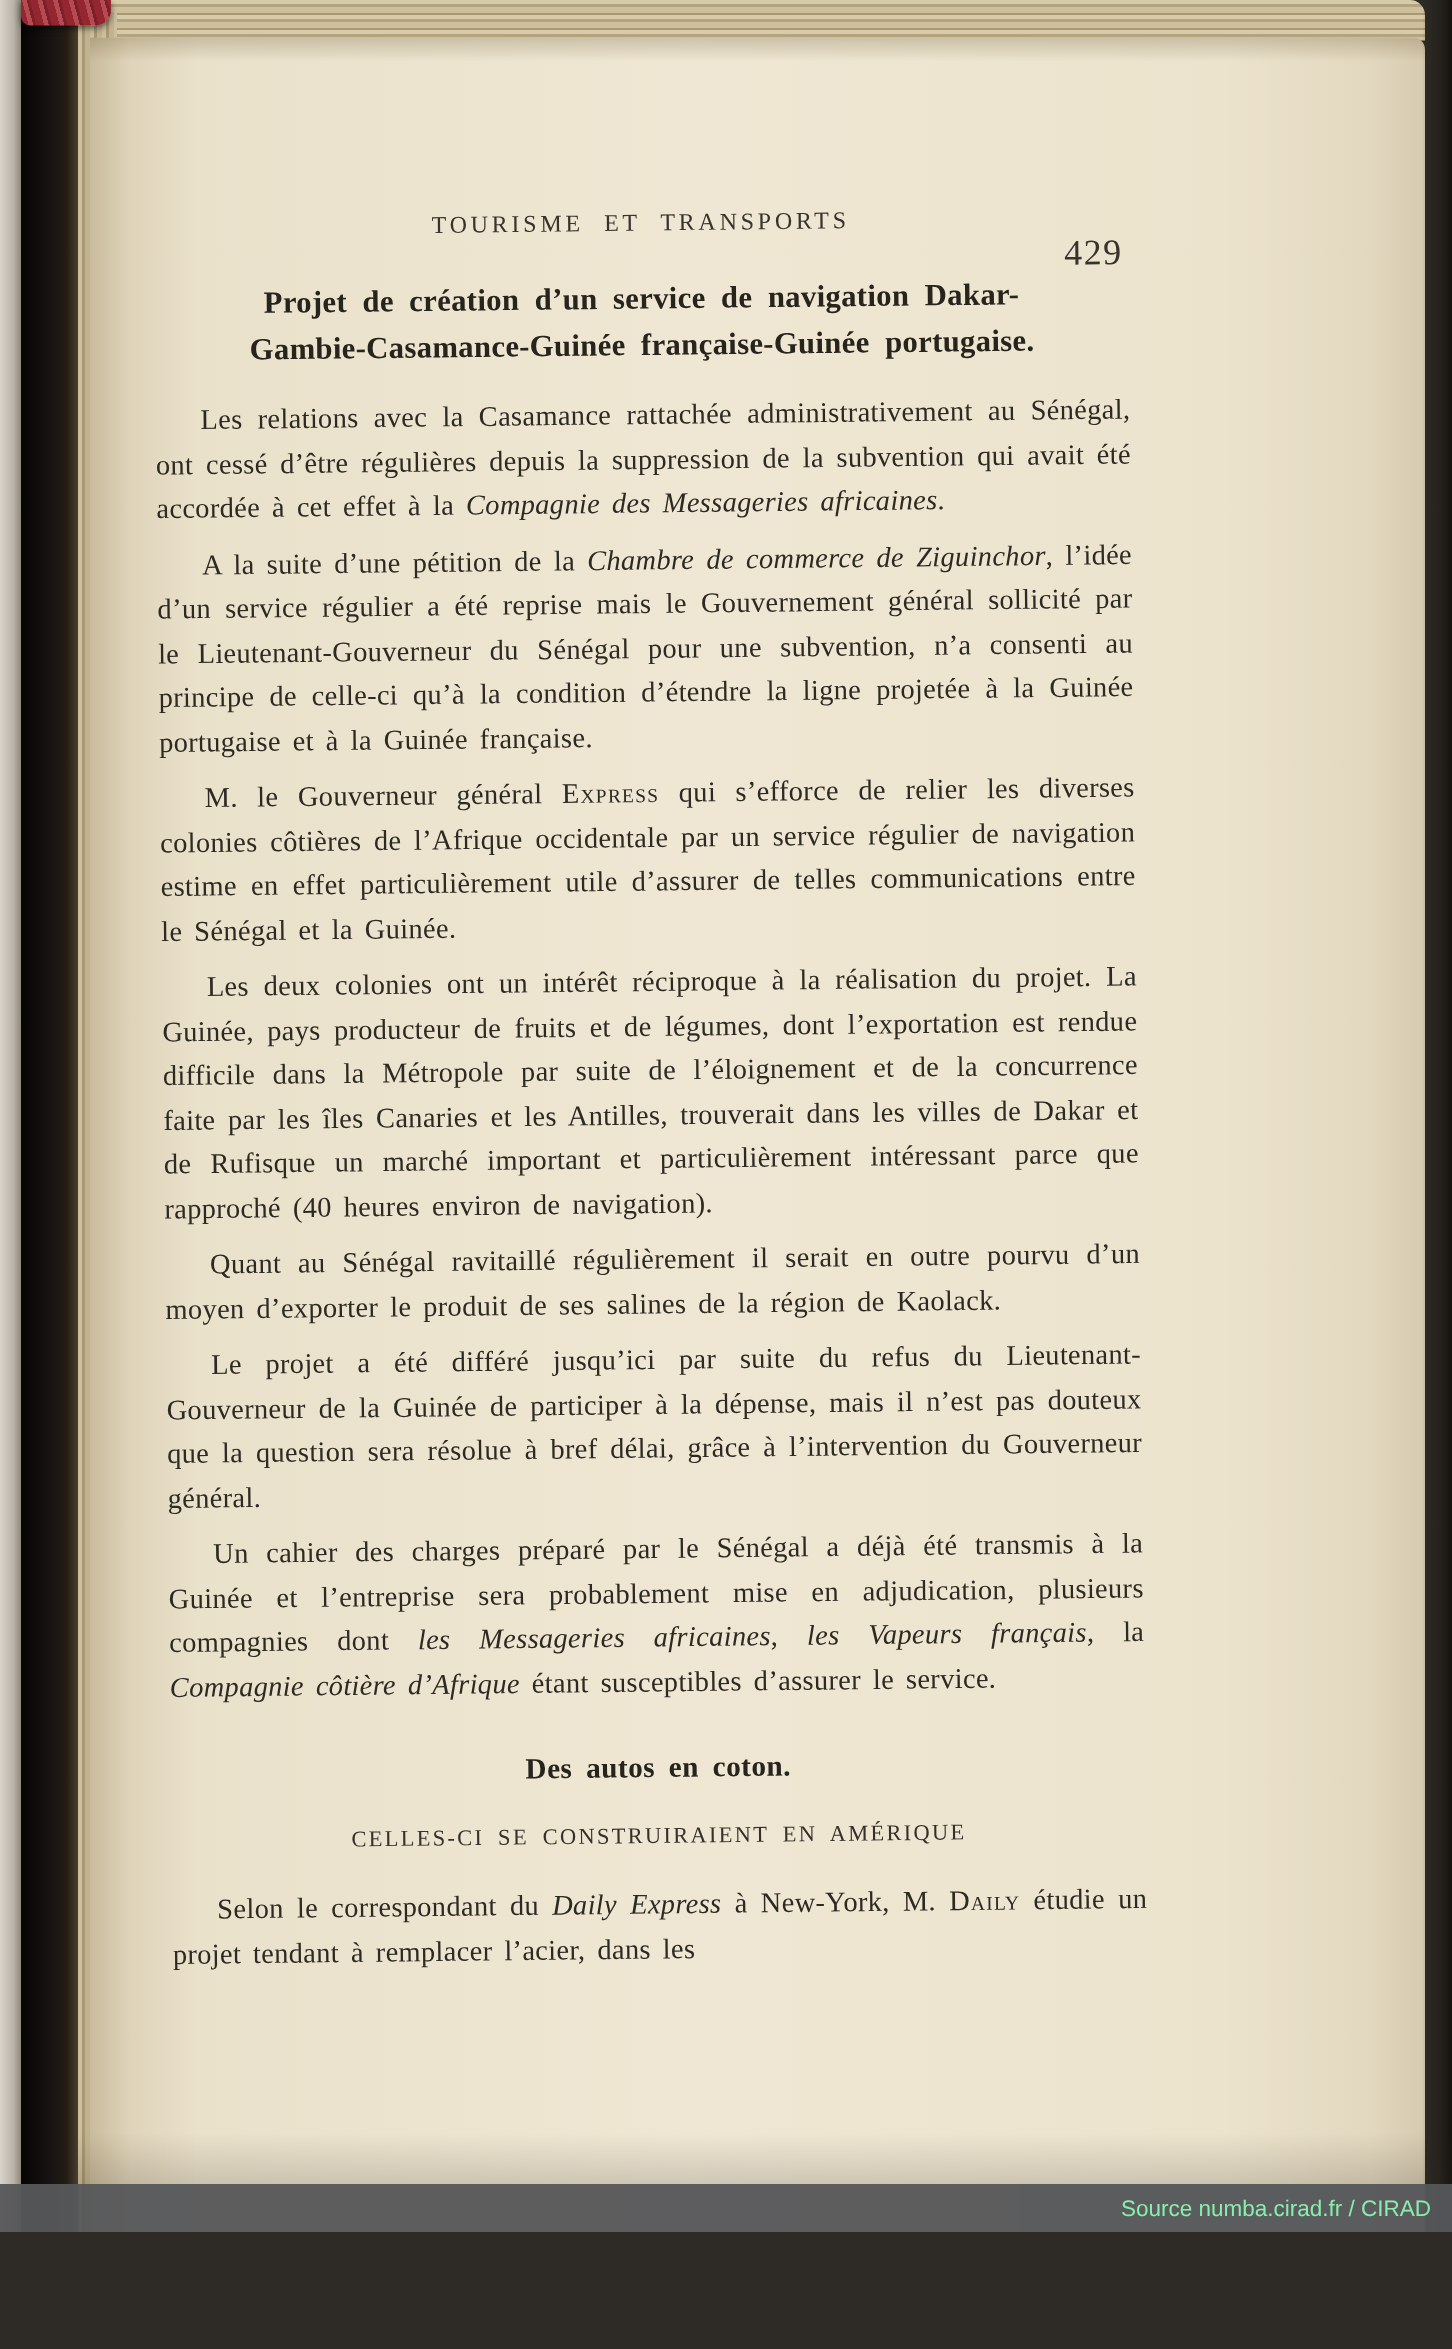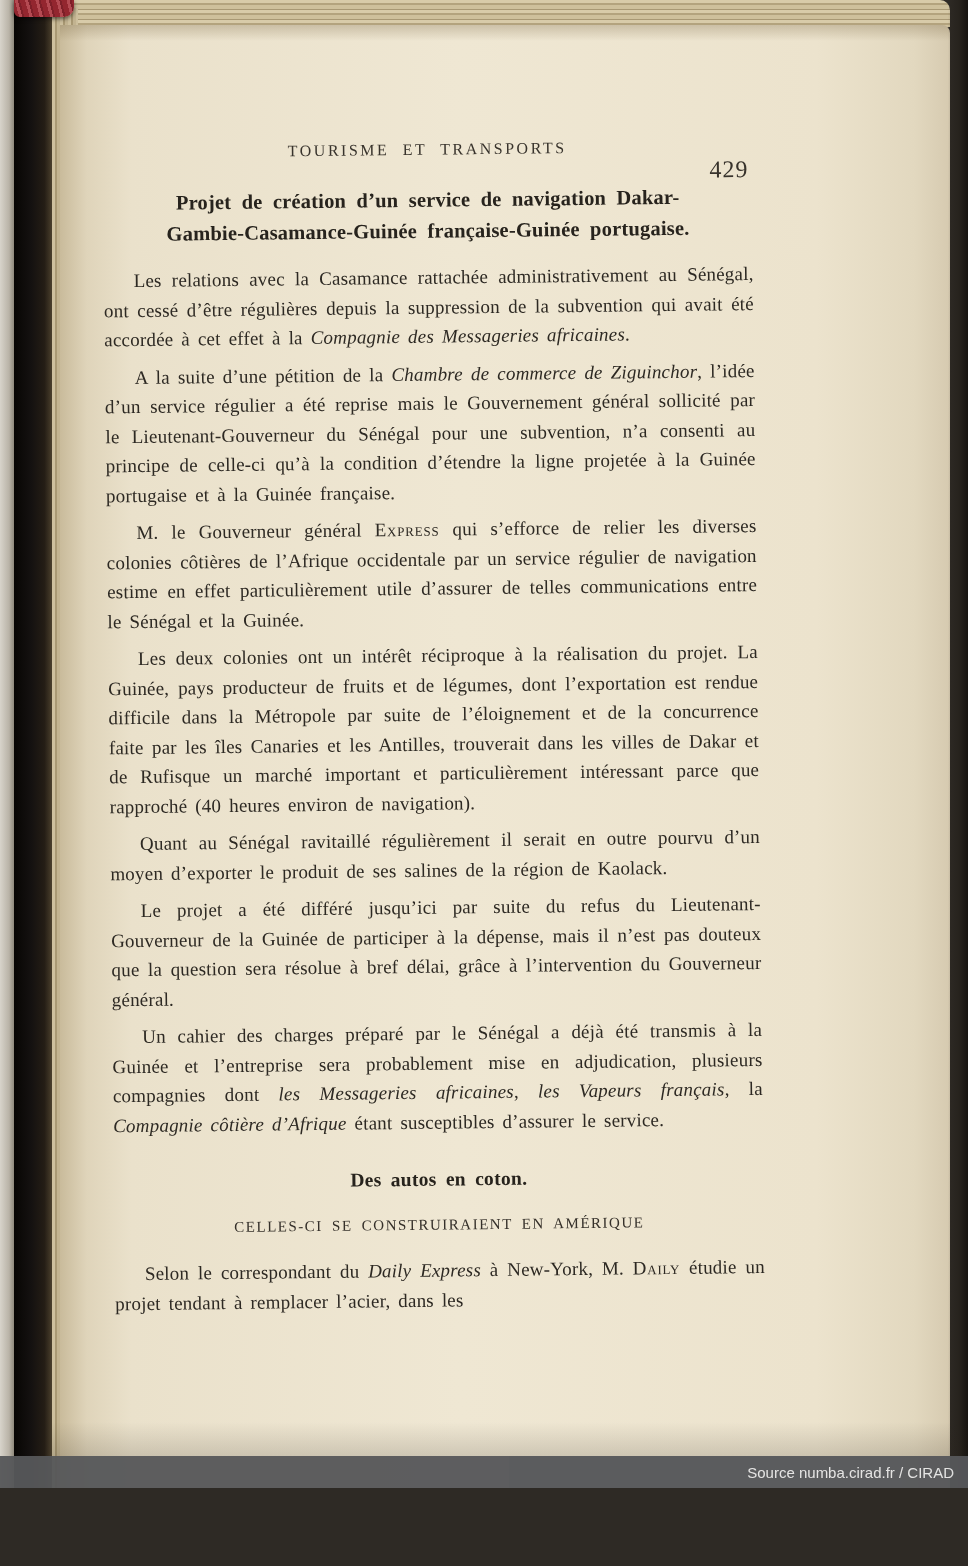--- a/index.html
+++ b/index.html
@@ -110,21 +110,21 @@
     pointer-events: none;
   }
   .footer-bar {
     position: absolute; left: 0; bottom: 0; width: 100%; height: 32px;
     background: var(--footer_bar, #56575a);
     opacity: .96;
     display: flex; align-items: center; justify-content: flex-end;
     padding-right: 14px; box-sizing: border-box;
     font-family: "Liberation Sans", sans-serif;
     font-size: 15px;
-    color: #e5e5e5;
+    color: #86efac;
     z-index: 5;
   }
 </style>
 </head>
 <body>
 
 <div class="scan">
   <div class="edge-left-light"></div>
   <div class="spine"></div>
   <div class="headband"></div>

